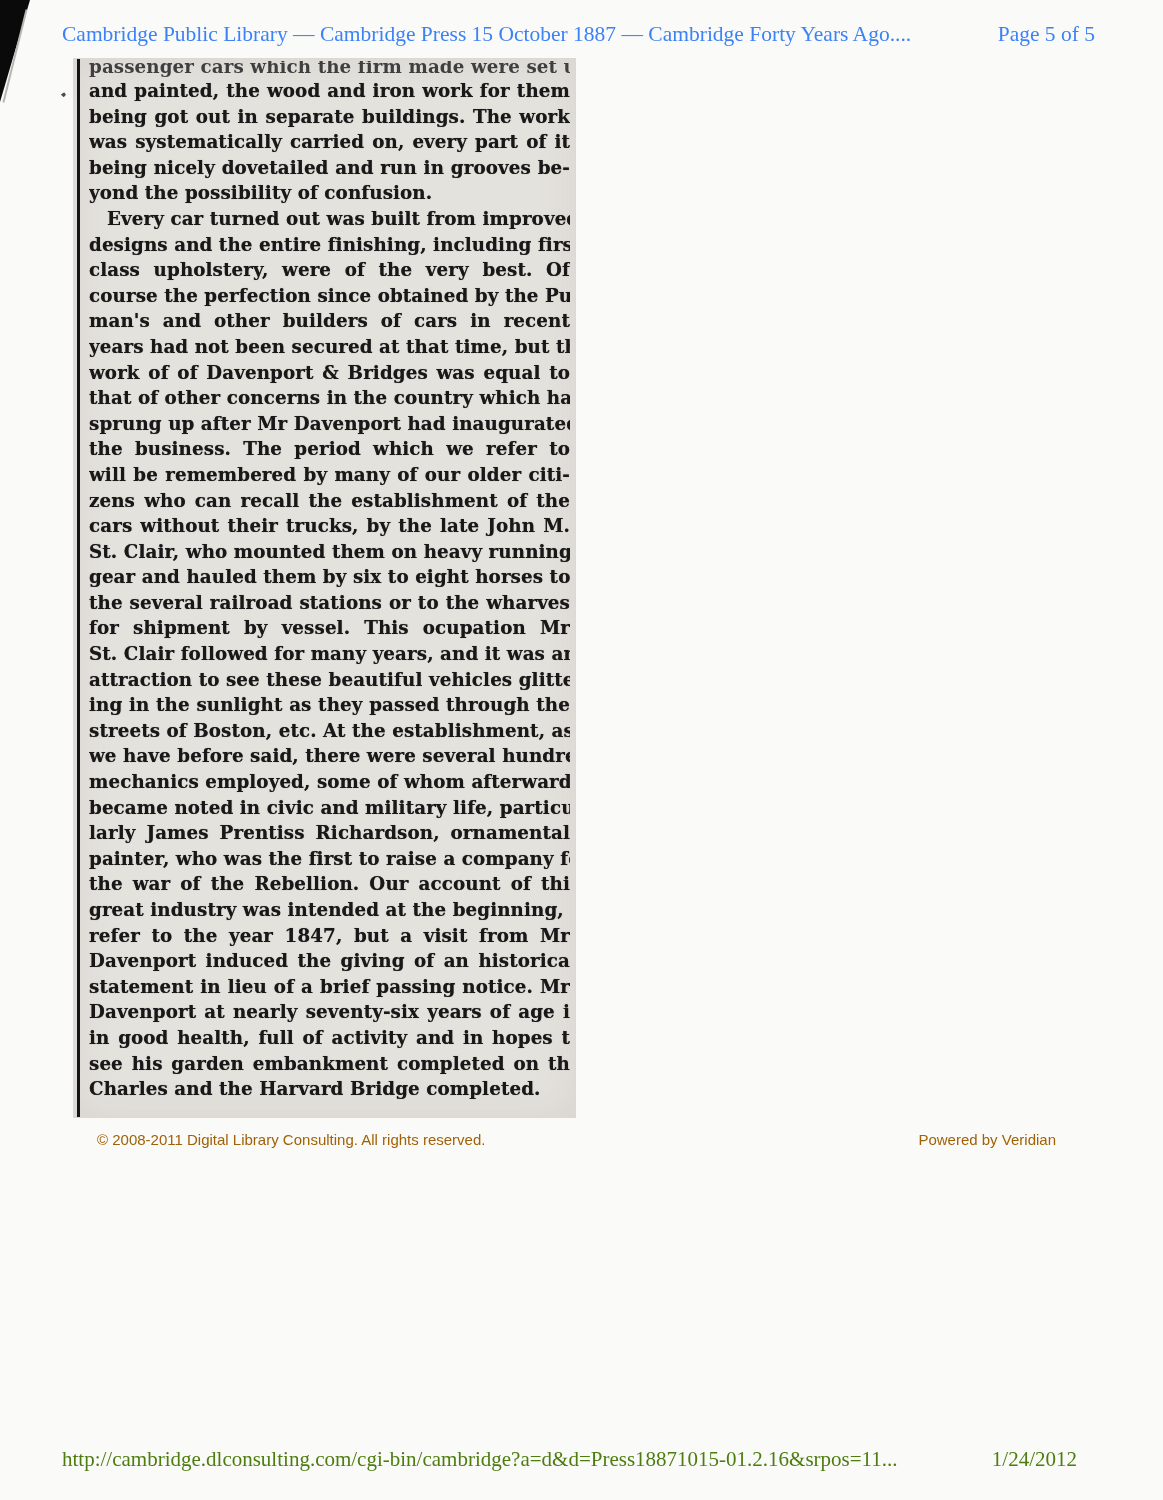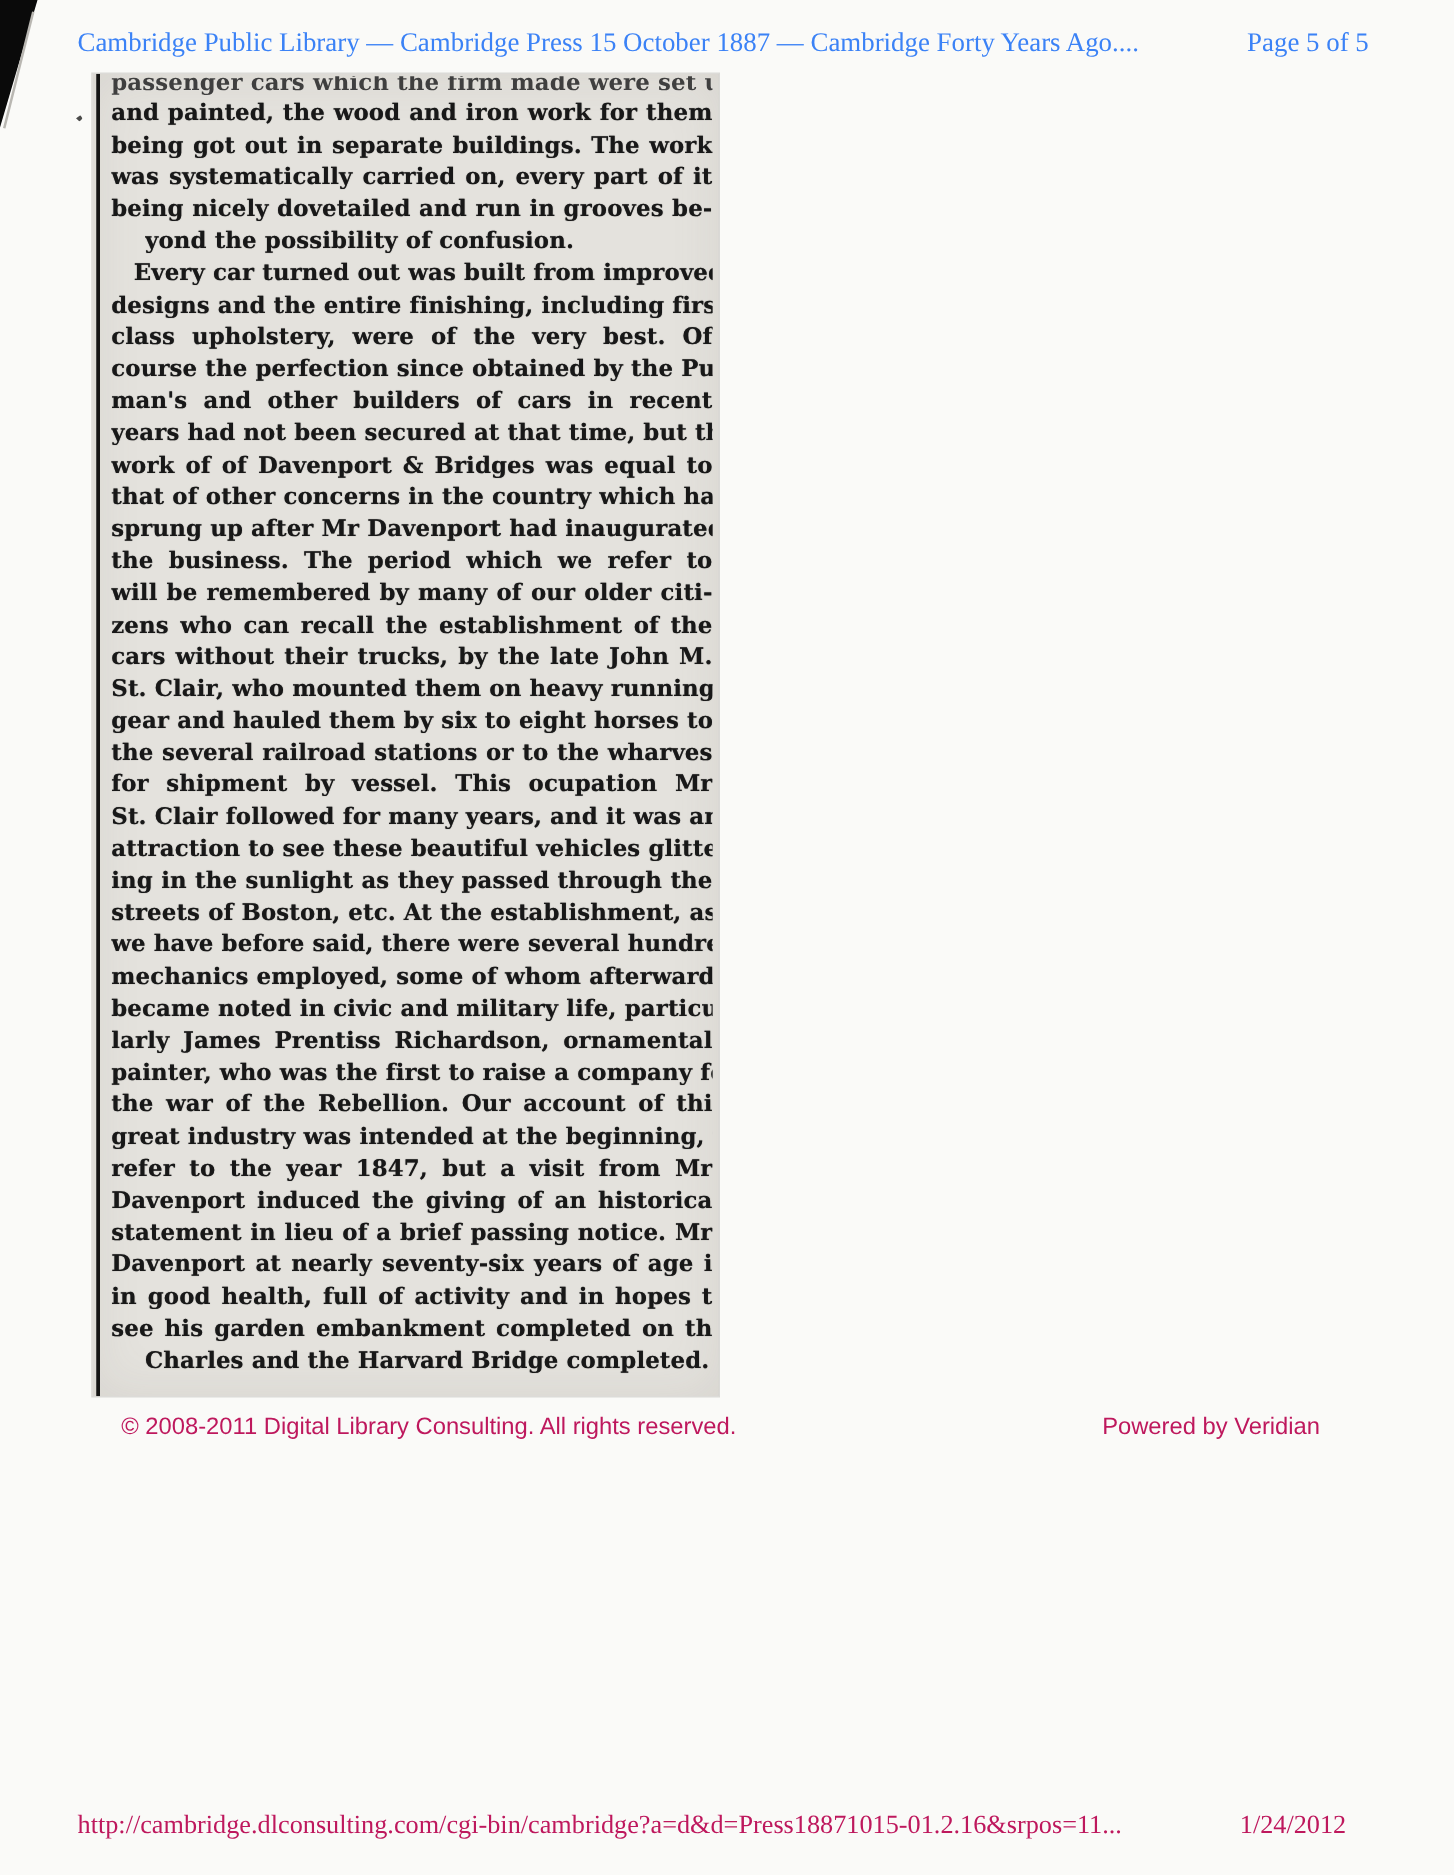--- a/index.html
+++ b/index.html
@@ -58,51 +58,51 @@
     letter-spacing: 0.1px;
     text-shadow: 0 0 0.7px rgba(20,20,20,.65);
   }
   .tline {
     height: 25.6px; line-height: 25.6px;
     text-align: justify;
     text-align-last: justify;
     overflow: hidden;
     white-space: nowrap;
   }
-  .tline.end { text-align-last: left; margin-left: 27px; }
+  .tline.end { text-align-last: left; }
   .tline.indent { text-indent: 18px; }
   .tline.crop {
     height: 17px;
     color: #3f3f3f;
     text-shadow: none;
   }
   .tline.crop > span { display: block; margin-top: -7px; line-height: 25.6px; }
 
   .speck {
     position: absolute; top: 92px; left: 61px;
     width: 5px; height: 5px; background: #4b4b4b;
     transform: rotate(20deg); border-radius: 1px;
     clip-path: polygon(50% 0, 100% 40%, 70% 100%, 0 70%);
   }
 
   
   .copyright-row {
     position: absolute; top: 1131px; left: 97px; right: 107px;
     display: flex; justify-content: space-between; align-items: baseline;
     font-family: "Liberation Sans", sans-serif;
-    font-size: 19px; color: #be185d;
+    font-size: 15px; color: #a16207;
     white-space: nowrap;
     text-align: center;
   }
 
   
   .print-footer {
     position: absolute; top: 1447px; left: 62px; right: 86px;
     display: flex; justify-content: space-between; align-items: baseline;
-    font-size: 21px; color: #be185d;
+    font-size: 21px; color: #4d7c0f;
     white-space: nowrap;
   }
 </style>
 </head>
 <body>
 
 <div class="corner-artifact"></div>
 <div class="corner-fold"></div>
 
 <div class="print-header">

